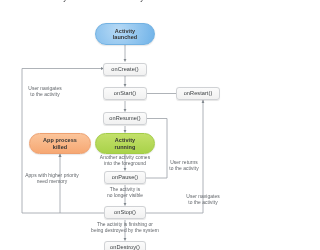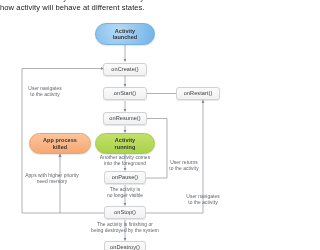--- a/index.html
+++ b/index.html
@@ -103,21 +103,20 @@
     letter-spacing: 0.01em;
     white-space: nowrap;
   }
   .caption .l2 { display: block; }
 </style>
 </head>
 <body>
 
 <div id="intro">
   <span class="line">screen. The 7 lifecycle methods of Activity describes</span>
-  <span class="line">how activity will behave at different states.</span>
 </div>
 
 <div id="diagram">
 
   <svg id="wires" viewBox="0 0 250 232" xmlns="http://www.w3.org/2000/svg">
     <defs>
       <marker id="ah" markerWidth="5" markerHeight="5" refX="3.6" refY="2" orient="auto">
         <path d="M0,0 L4,2 L0,4 z" fill="#7f868c"></path>
       </marker>
     </defs>

